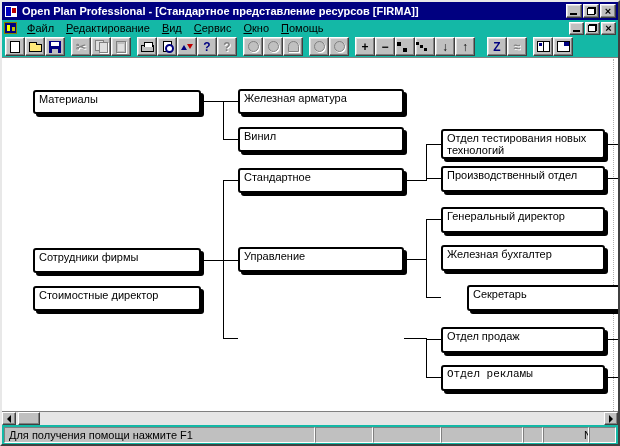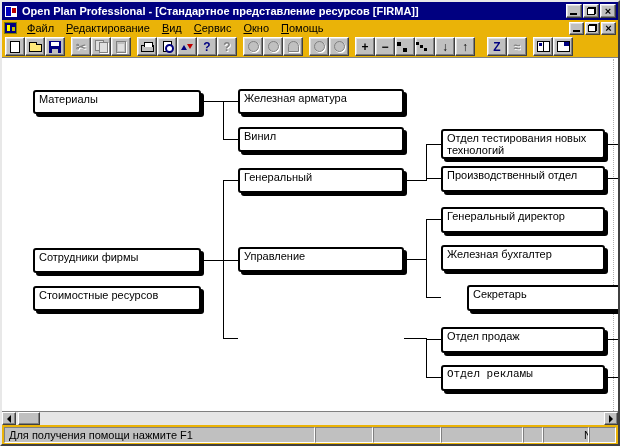--- a/index.html
+++ b/index.html
@@ -1,18 +1,18 @@
 <!DOCTYPE html>
 <html><head>
 <meta charset="utf-8">
 <style>
   html,body{margin:0;padding:0;background:#808080;}
   *{box-sizing:border-box;}
   #window{
-    width:620px;height:446px;background:#eab308;
+    width:620px;height:446px;background:#14b8a6;
     border:2px solid;border-color:#e8e8e8 #404040 #404040 #e8e8e8;
     display:flex;flex-direction:column;
     font-family:"Liberation Sans",sans-serif;font-size:11px;color:#000;
     position:relative;overflow:hidden;
   }
   
   .titlebar{height:18px;background:#000080;display:flex;align-items:center;padding:0 2px;flex:0 0 auto;}
   .app-icon{width:14px;height:13px;background:#fff;border:1px solid #000080;position:relative;flex:0 0 auto;}
   .app-icon::before{content:"";position:absolute;left:1px;top:1px;width:5px;height:9px;background:#0000c0;}
   .app-icon::after{content:"";position:absolute;right:1px;top:2px;width:4px;height:5px;background:#c00000;}
@@ -268,25 +268,25 @@
       <div class="hline" style="left:424px;top:318px;width:15px;"></div>
 
       <div class="hline" style="left:606px;top:85px;width:10px;"></div>
       <div class="hline" style="left:606px;top:119px;width:10px;"></div>
       <div class="hline" style="left:606px;top:280px;width:10px;"></div>
       <div class="hline" style="left:606px;top:318px;width:10px;"></div>
     </div>
 
     <div class="node" style="left:31px;top:31px;width:168px;height:24px;">Материалы</div>
     <div class="node" style="left:31px;top:189px;width:168px;height:25px;">Сотрудники фирмы</div>
-    <div class="node" style="left:31px;top:227px;width:168px;height:25px;">Стоимостные ресурсов</div>
+    <div class="node" style="left:31px;top:227px;width:168px;height:25px;">Стоимостные директор</div>
 
     <div class="node" style="left:236px;top:30px;width:166px;height:25px;">Железная арматура</div>
     <div class="node" style="left:236px;top:68px;width:166px;height:25px;">Винил</div>
-    <div class="node" style="left:236px;top:109px;width:166px;height:25px;">Генеральный</div>
+    <div class="node" style="left:236px;top:109px;width:166px;height:25px;">Стандартное</div>
     <div class="node" style="left:236px;top:188px;width:166px;height:25px;">Управление</div>
 
     <div class="node" style="left:439px;top:70px;width:164px;height:30px;">Отдел тестирования новых технологий</div>
     <div class="node" style="left:439px;top:148px;width:164px;height:26px;">Генеральный директор</div>
     <div class="node" style="left:439px;top:107px;width:164px;height:26px;">Производственный отдел</div>
     <div class="node" style="left:439px;top:186px;width:164px;height:26px;">Железная бухгалтер</div>
     <div class="node" style="left:465px;top:226px;width:164px;height:26px;">Секретарь</div>
     <div class="node" style="left:439px;top:268px;width:164px;height:26px;">Отдел продаж</div>
     <div class="node" style="left:439px;top:306px;width:164px;height:26px;font-family:Liberation Mono, monospace;">Отдел рекламы</div>
   </div>

